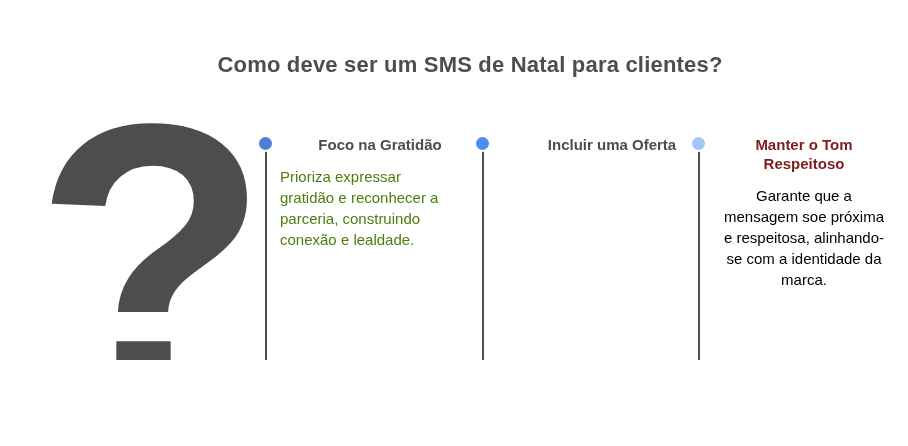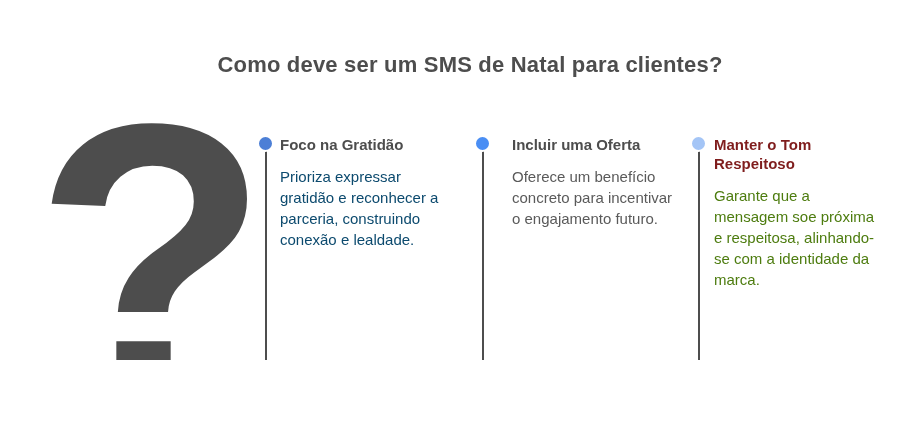--- a/index.html
+++ b/index.html
@@ -36,21 +36,21 @@
   .top-dot-1 { left:241px; } .top-dot-2 { left:458px; } .top-dot-3 { left:674px; }
   .marker {
     position:absolute; top:382px; width:20px; height:20px;
     border:3px solid #ffffff; border-radius:50%; z-index:2;
   }
   .marker-1 { left:237px; } .marker-2 { left:454px; } .marker-3 { left:670px; }
   .col { position:absolute; top:135px; width:200px; }
   .col-1 { left:264px; } .col-2 { left:496px; } .col-3 { left:698px; width:180px; }
   .col-heading {
     font-size:15px; font-weight:bold; line-height:19px;
-    color:#4d4d4d; white-space:pre-line;
+    color:#4d4d4d; white-space:pre-line;text-align:center;
   }
   .col-body {
     margin-top:12px; font-size:15px; line-height:21px;
     color:#5a5a5a; white-space:pre-line;
   }
 </style>
 </head>
 <body>
 
 <div class="canvas" style="background-color: rgb(255, 255, 255);">
@@ -59,42 +59,39 @@
 
   <div class="qmark" style="color: rgb(77, 77, 77);">?</div>
 
   <div class="hline" style="background-color: rgb(77, 77, 77);"></div>
 
   <div class="vline vline-1" style="background-color: rgb(77, 77, 77);"></div>
   <span class="top-dot top-dot-1" style="background-color: rgb(76, 127, 214);"></span>
   <span class="marker marker-1" style="background-color: rgb(74, 118, 196);"></span>
   <div class="col col-1">
     <div class="col-heading" style="color: rgb(77, 77, 77);">Foco na Gratidão</div>
-    <div class="col-body" style="color: #0c4a6e;">Prioriza expressar
+    <div class="col-body" style="color: #4d7c0f;">Prioriza expressar
 gratidão e reconhecer a
 parceria, construindo
 conexão e lealdade.</div>
   </div>
 
   <div class="vline vline-2" style="background-color: rgb(77, 77, 77);"></div>
   <span class="top-dot top-dot-2" style="background-color: rgb(74, 142, 244);"></span>
   <span class="marker marker-2" style="background-color: rgb(82, 135, 232);"></span>
   <div class="col col-2">
     <div class="col-heading" style="color: rgb(77, 77, 77);">Incluir uma Oferta</div>
-    <div class="col-body" style="color: rgb(90, 90, 90);">Oferece um benefício
-concreto para incentivar
-o engajamento futuro.</div>
   </div>
 
   <div class="vline vline-3" style="background-color: rgb(77, 77, 77);"></div>
   <span class="top-dot top-dot-3" style="background-color: rgb(164, 197, 246);"></span>
   <span class="marker marker-3" style="background-color: rgb(166, 198, 247);"></span>
   <div class="col col-3">
     <div class="col-heading" style="color: #7f1d1d;">Manter o Tom
 Respeitoso</div>
-    <div class="col-body" style="color: #4d7c0f;">Garante que a
+    <div class="col-body" style="color: #000000; text-align: center;">Garante que a
 mensagem soe próxima
 e respeitosa, alinhando-
 se com a identidade da
 marca.</div>
   </div>
 
 </div>
 
 </body></html>

